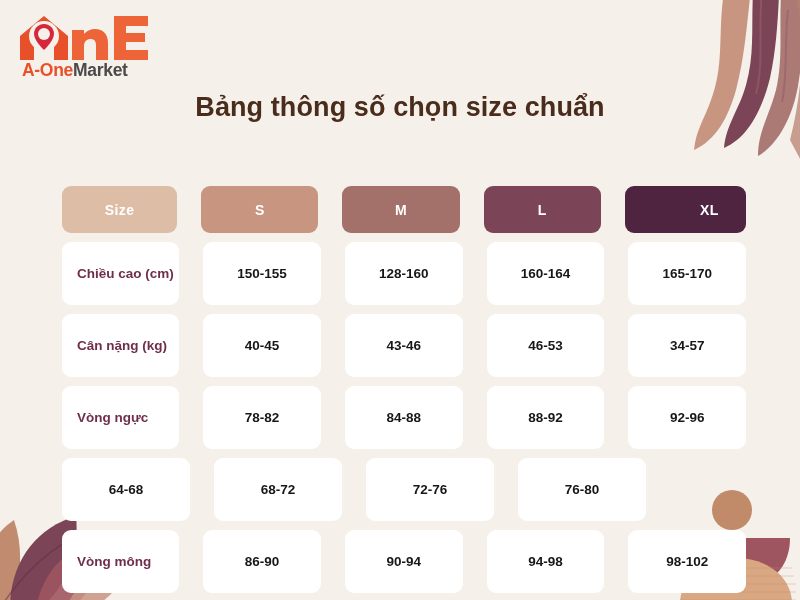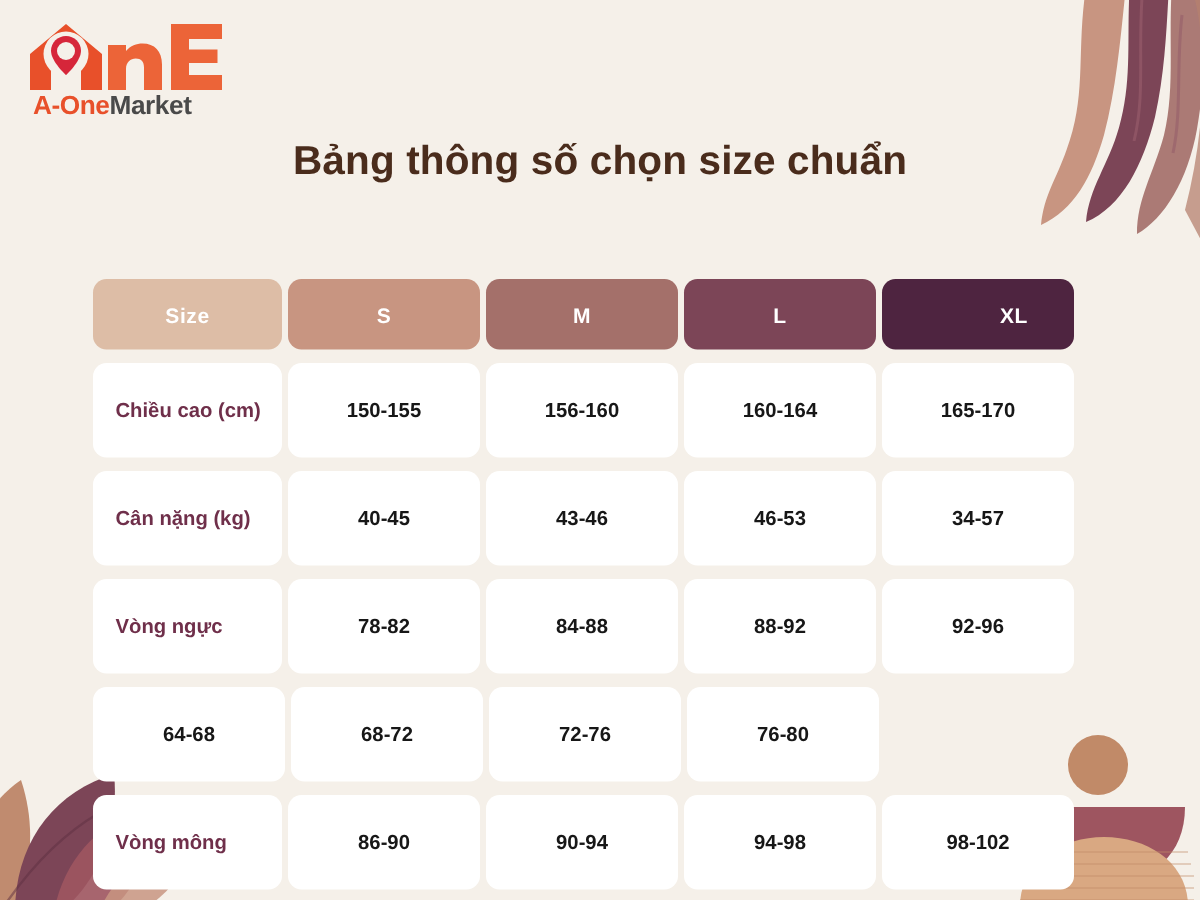--- a/index.html
+++ b/index.html
@@ -45,21 +45,21 @@
     color:#4a2c1c;
     letter-spacing:0.1px;
   }
 
   
   #table {
     position:absolute;
     left:62px; top:186px;
     width:684px;
   }
-  .row { display:flex; gap:4px; margin-bottom:9px; }
+  .row { display:flex; gap:24px; margin-bottom:9px; }
   .row:last-child { margin-bottom:0; }
 
   .cell {
     border-radius:9px;
     display:flex; align-items:center; justify-content:center;
     font-size:13.5px; font-weight:bold;
   }
   .cell-label { width:126px; }
   .cell-val  { width:128px; }
 
@@ -142,21 +142,21 @@
       <div class="cell cell-label hcell-size">Size</div>
       <div class="cell cell-val hcell-s">S</div>
       <div class="cell cell-val hcell-m">M</div>
       <div class="cell cell-val hcell-l">L</div>
       <div class="cell cell-val hcell-xl">XL</div>
     </div>
 
     <div class="row drow">
       <div class="cell cell-label">Chiều cao (cm)</div>
       <div class="cell cell-val">150-155</div>
-      <div class="cell cell-val">156-160</div>
+      <div class="cell cell-val">128-160</div>
       <div class="cell cell-val">160-164</div>
       <div class="cell cell-val">165-170</div>
     </div>
 
     <div class="row drow">
       <div class="cell cell-label">Cân nặng (kg)</div>
       <div class="cell cell-val">40-45</div>
       <div class="cell cell-val">43-46</div>
       <div class="cell cell-val">46-53</div>
       <div class="cell cell-val">34-57</div>

